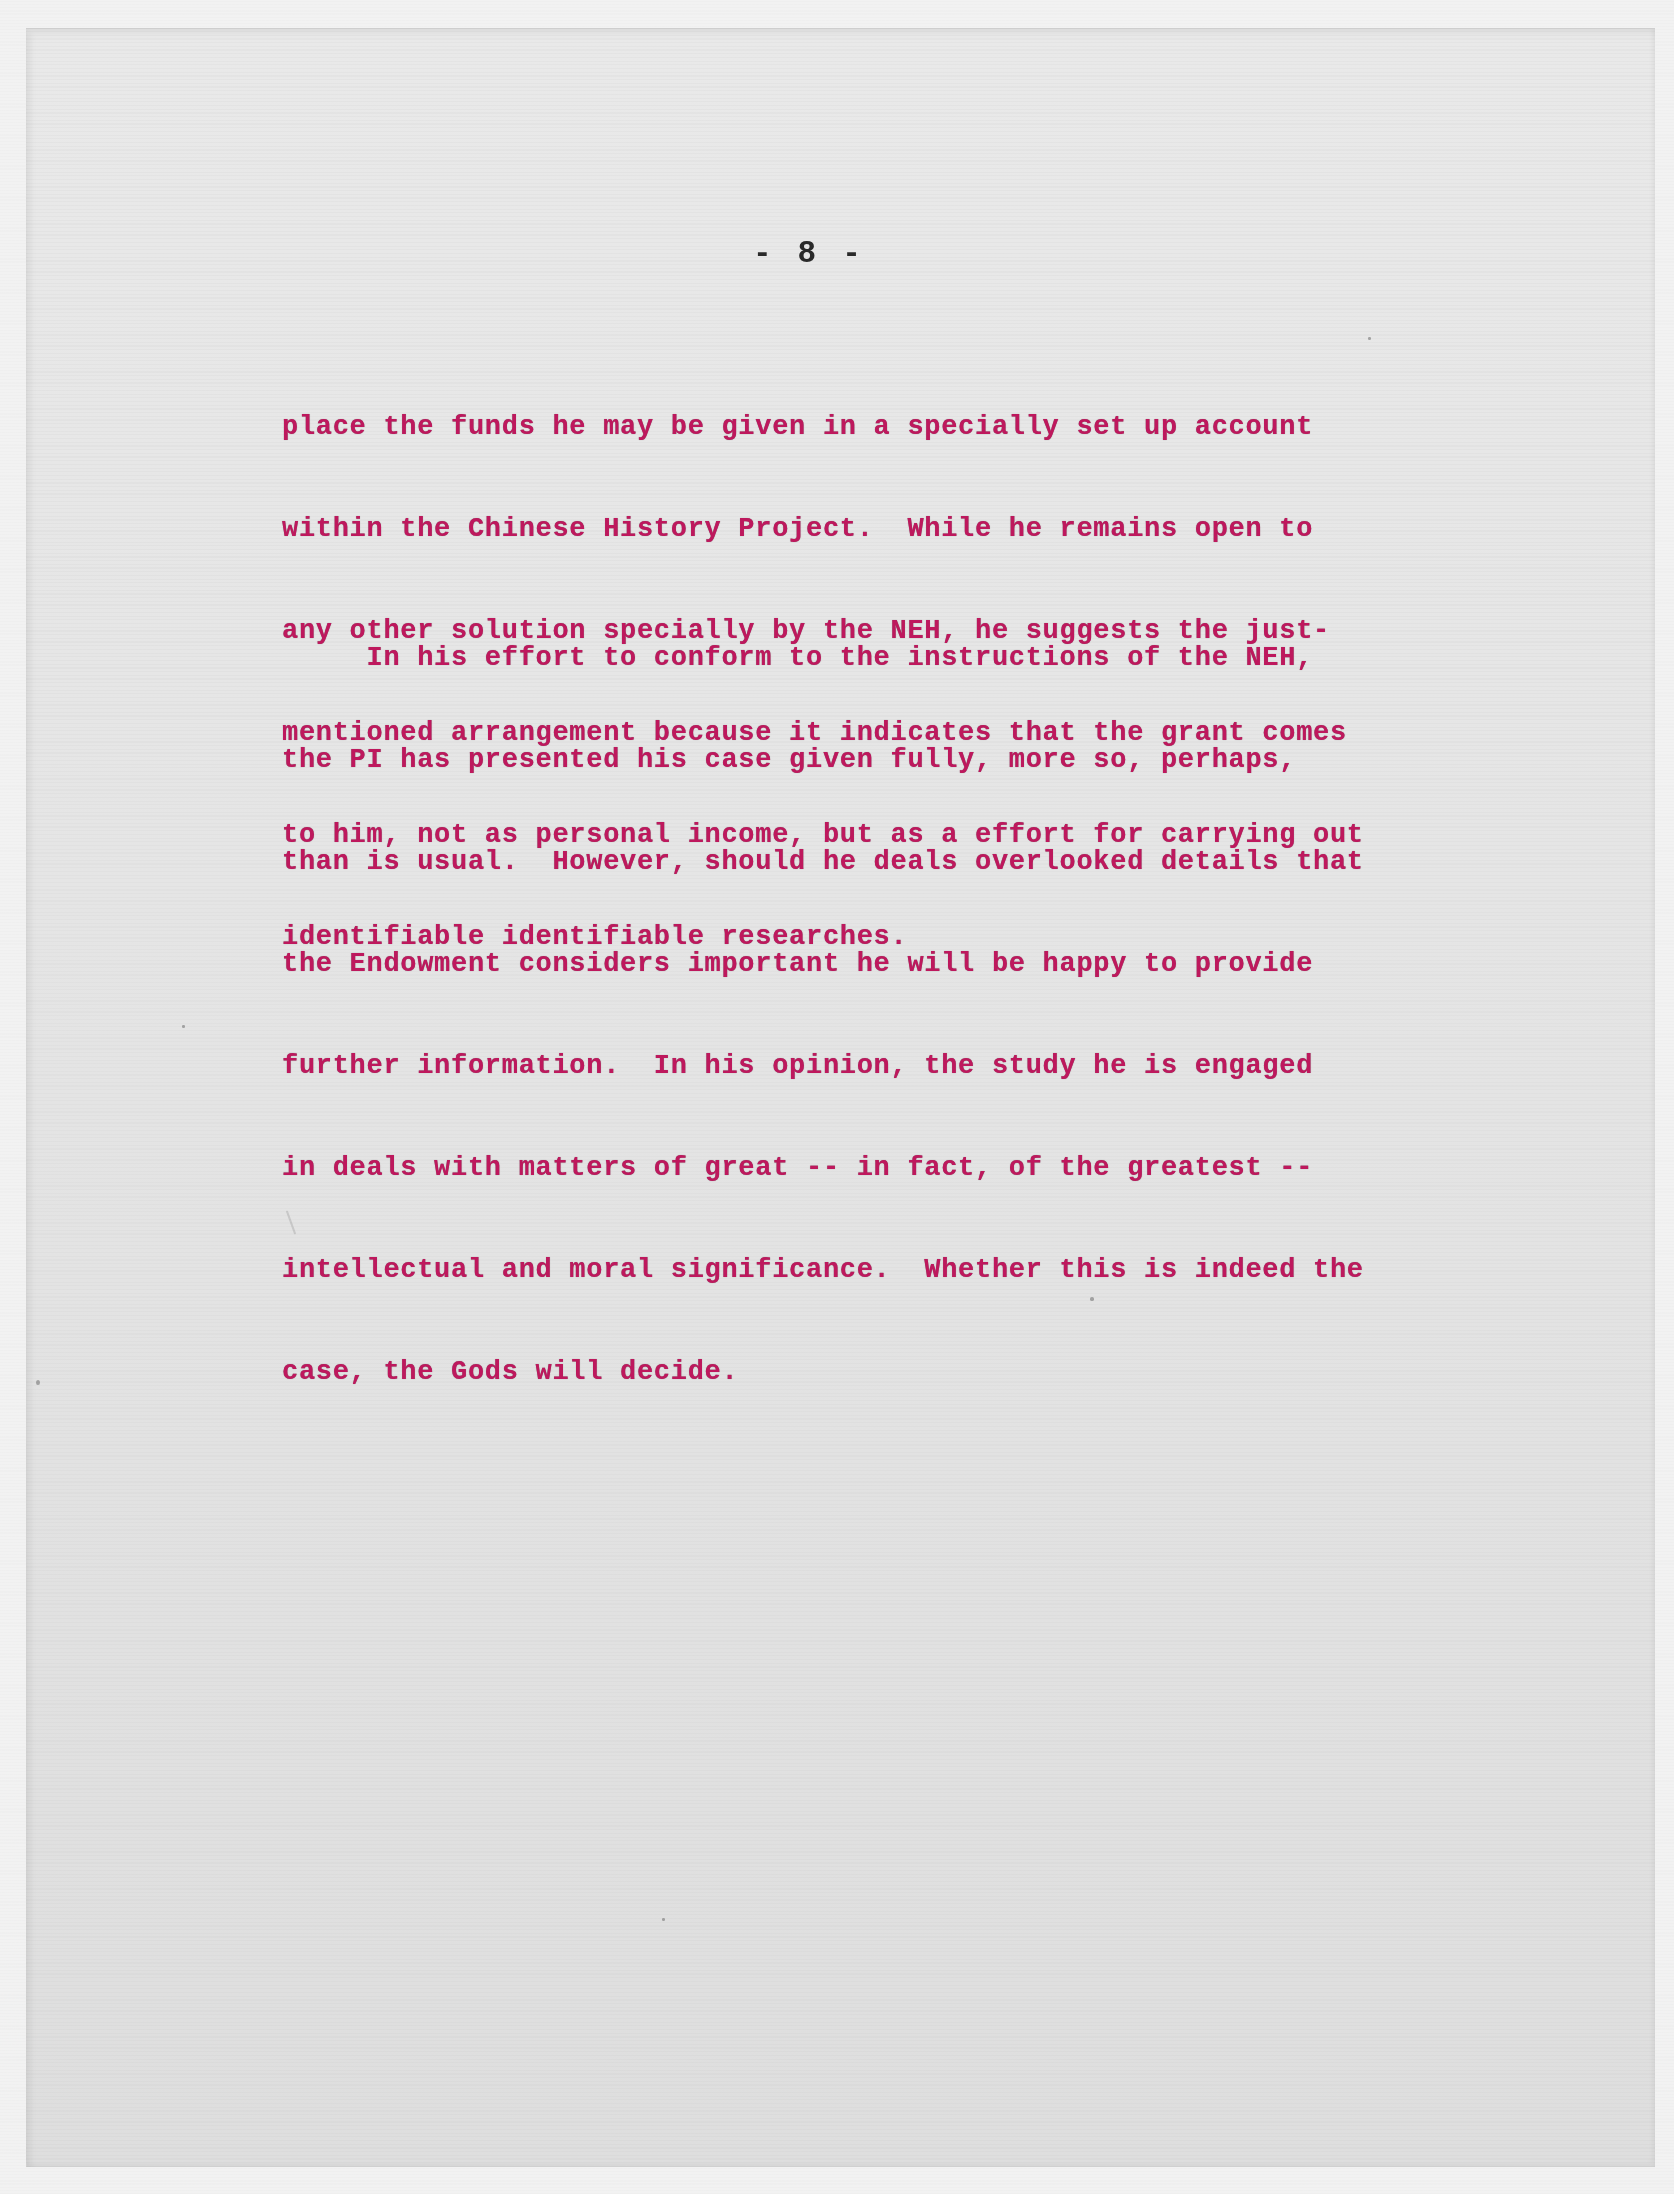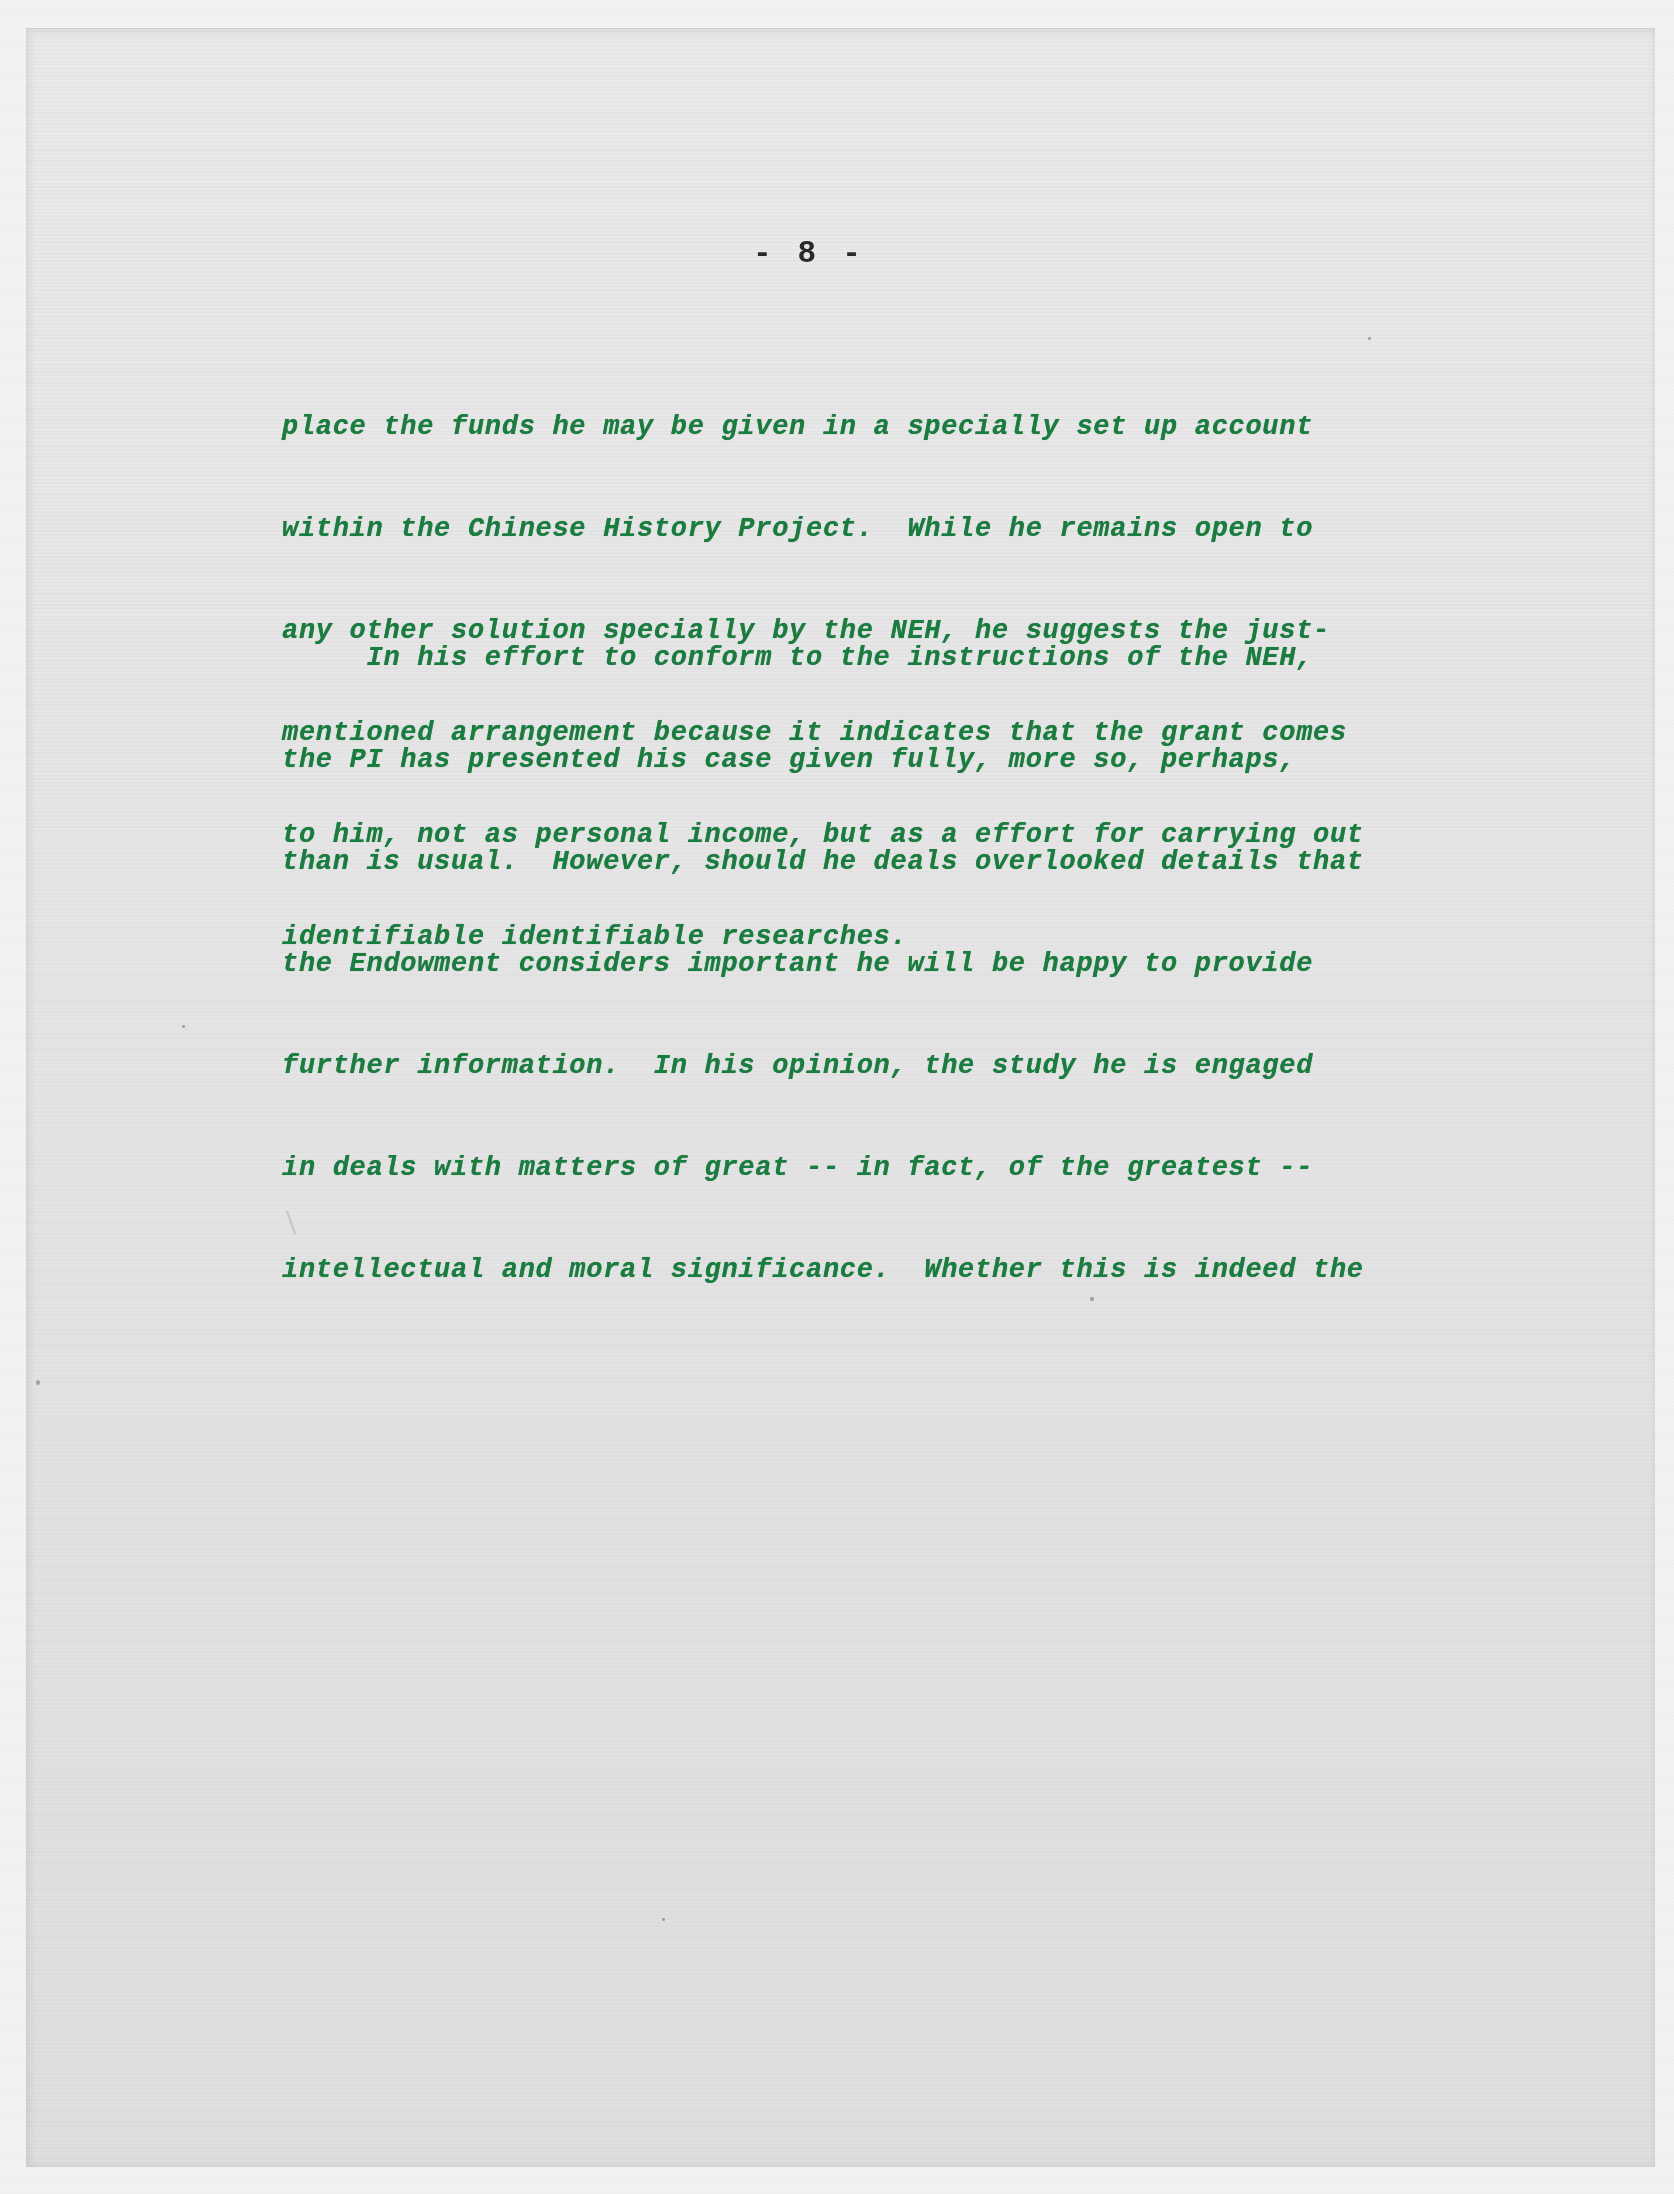--- a/index.html
+++ b/index.html
@@ -40,28 +40,27 @@
       left: 753px;
       font-size: 31px;
       font-weight: bold;
       color: #2a2a2a;
       letter-spacing: 3.7px;
       white-space: pre;
     }
     .text-block {
       position: absolute;
       left: 282px;
-      color: #15803d;
+      color: #be185d;
       font-size: 27px;
       font-weight: bold;
       line-height: 34px;
       letter-spacing: 0.7px;
       white-space: pre;
       text-shadow: 0 0 0.7px rgba(30,30,30,0.55);
-      font-style: italic;
     }
     .para-1 { top: 342px; }
     .para-2 { top: 573px; }
     .line {
       display: block;
       height: 34px;
     }
     .speck {
       position: absolute;
       background: #777;
@@ -88,20 +87,21 @@
 </div>
 
 <div class="text-block para-2">
   <span class="line">     In his effort to conform to the instructions of the NEH,</span>
   <span class="line">the PI has presented his case given fully, more so, perhaps,</span>
   <span class="line">than is usual.  However, should he deals overlooked details that</span>
   <span class="line">the Endowment considers important he will be happy to provide</span>
   <span class="line">further information.  In his opinion, the study he is engaged</span>
   <span class="line">in deals with matters of great -- in fact, of the greatest --</span>
   <span class="line">intellectual and moral significance.  Whether this is indeed the</span>
+  <span class="line">case, the Gods will decide.</span>
 </div>
 
 <div class="speck" style="left:1090px; top:1297px; width:3.7px; height:3.7px;"></div>
 <div class="speck" style="left:36px; top:1380px; width:3.7px; height:5px;"></div>
 <div class="speck" style="left:662px; top:1918px; width:2.5px; height:2.5px;"></div>
 <div class="speck" style="left:182px; top:1025px; width:2.5px; height:2.5px;"></div>
 <div class="speck" style="left:1368px; top:337px; width:2.5px; height:2.5px;"></div>
 <div class="speck" style="left:290px; top:1210px; width:1.9px; height:25px; border-radius:1.2px; opacity:0.25; transform:rotate(-20deg);"></div>
 
 

